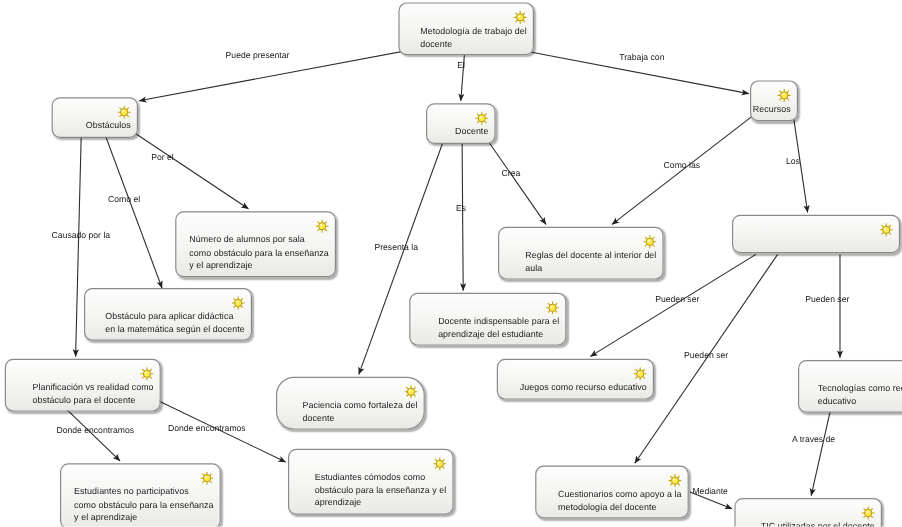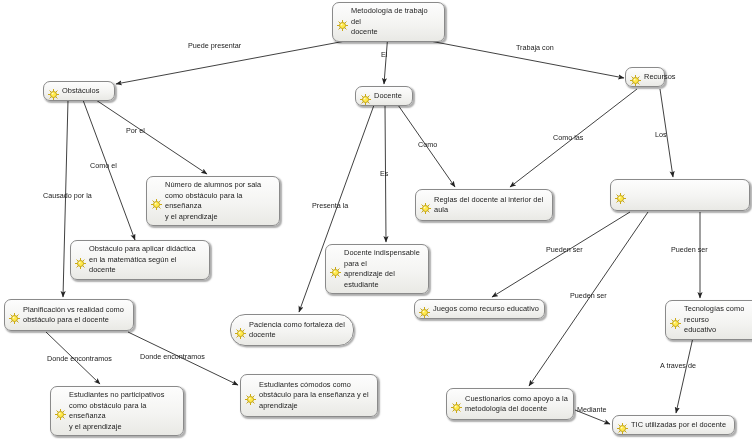--- a/index.html
+++ b/index.html
@@ -24,23 +24,24 @@
   }
   .node {
     position: absolute;
     box-sizing: border-box;
     background: linear-gradient(to bottom, #fdfdfd 0%, #f4f4f2 55%, #e9e9e5 100%);
     border: 1px solid #8a8a8a;
     border-radius: 7px;
     box-shadow: 1.5px 1.5px 1.5px rgba(0,0,0,0.32);
     padding: 3px 5px 3px 4px;
     display: flex;
-    align-items: center;
+    align-items: flex-end;
     gap: 3px;
     z-index: 5;
+    flex-direction: column;
   }
   .node .bulb {
     flex: 0 0 auto;
     width: 11px;
     height: 11px;
     margin-top: 1px;
   }
   .node .txt {
     font-size: 7.4px;
     line-height: 10.5px;
@@ -93,21 +94,21 @@
       <div class="elabel" style="left: 188px; top: 42px;">Puede presentar</div>
       <div class="elabel" style="left: 381px; top: 51px;">El</div>
       <div class="elabel" style="left: 516px; top: 44px;">Trabaja con</div>
       <div class="elabel" style="left: 126px; top: 127px;">Por el</div>
       <div class="elabel" style="left: 90px; top: 162px;">Como el</div>
       <div class="elabel" style="left: 43px; top: 192px;">Causado por la</div>
       <div class="elabel" style="left: 47px; top: 355px;">Donde encontramos</div>
       <div class="elabel" style="left: 140px; top: 353px;">Donde encontramos</div>
       <div class="elabel" style="left: 312px; top: 202px;">Presenta la</div>
       <div class="elabel" style="left: 380px; top: 170px;">Es</div>
-      <div class="elabel" style="left: 418px; top: 141px;">Como</div>
+      <div class="elabel" style="left: 418px; top: 141px;">Crea</div>
       <div class="elabel" style="left: 553px; top: 134px;">Como las</div>
       <div class="elabel" style="left: 655px; top: 131px;">Los</div>
       <div class="elabel" style="left: 546px; top: 246px;">Pueden ser</div>
       <div class="elabel" style="left: 570px; top: 292px;">Pueden ser</div>
       <div class="elabel" style="left: 671px; top: 246px;">Pueden ser</div>
       <div class="elabel" style="left: 660px; top: 362px;">A traves de</div>
       <div class="elabel" style="left: 577px; top: 406px;">Mediante</div>
     </div>
   <div id="node-layer">
       <div class="node" style="left: 332px; top: 2px; width: 113px; min-height: 30px;">
@@ -265,21 +266,21 @@
               <line x1="10" y1="2" x2="8.8" y2="3.2"></line>
               <line x1="3.2" y1="8.8" x2="2" y2="10"></line>
             </g>
             <circle cx="6" cy="6" r="3.3" fill="#ffe94d" stroke="#b59400" stroke-width="0.9"></circle>
             <circle cx="5" cy="5" r="1" fill="#fffbcc"></circle>
           </svg></span>
         <span class="txt">Estudiantes cómodos como
 obstáculo para la enseñanza y el
 aprendizaje</span>
       </div>
-      <div class="node" style="left: 325px; top: 244px; width: 104px; min-height: 32px;">
+      <div class="node" style="left: 341px; top: 244px; width: 131px; min-height: 32px;">
         <span class="bulb"><svg viewBox="0 0 12 12" width="11" height="11">
             <g stroke="#c9a300" stroke-width="1" stroke-linecap="round">
               <line x1="6" y1="0.4" x2="6" y2="2.1"></line>
               <line x1="6" y1="9.9" x2="6" y2="11.6"></line>
               <line x1="0.4" y1="6" x2="2.1" y2="6"></line>
               <line x1="9.9" y1="6" x2="11.6" y2="6"></line>
               <line x1="2" y1="2" x2="3.2" y2="3.2"></line>
               <line x1="8.8" y1="8.8" x2="10" y2="10"></line>
               <line x1="10" y1="2" x2="8.8" y2="3.2"></line>
               <line x1="3.2" y1="8.8" x2="2" y2="10"></line>

